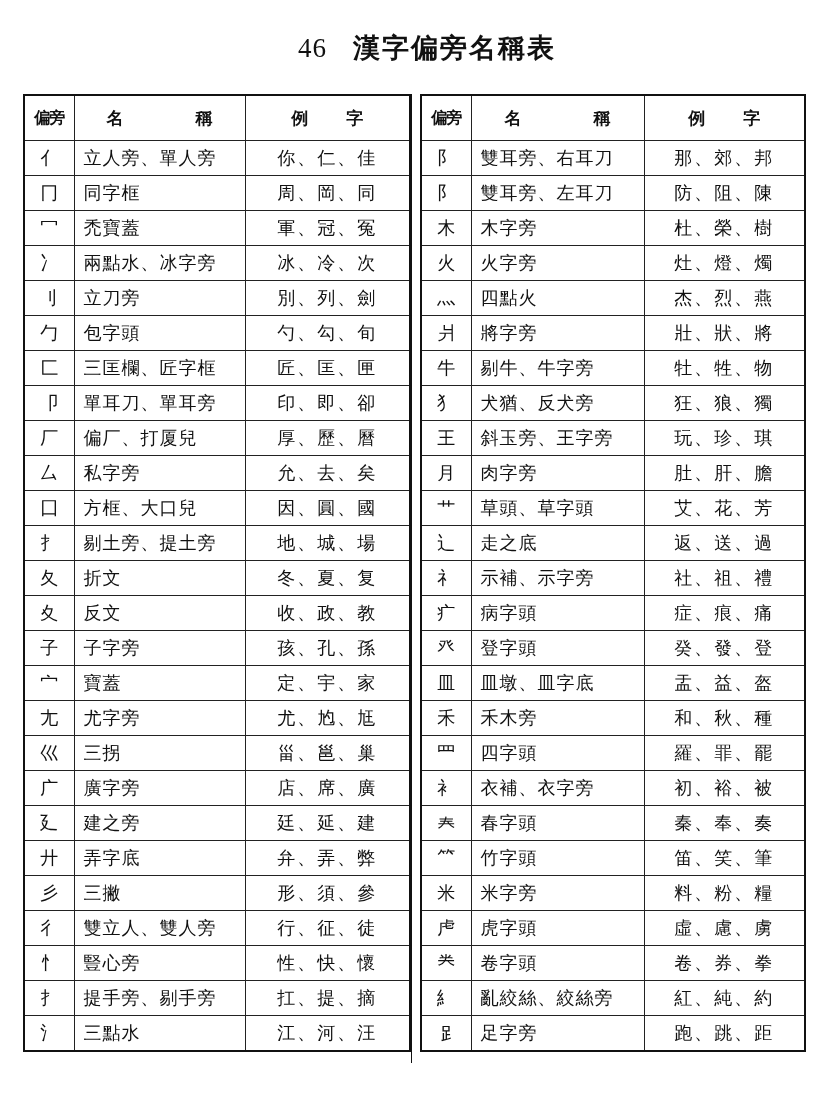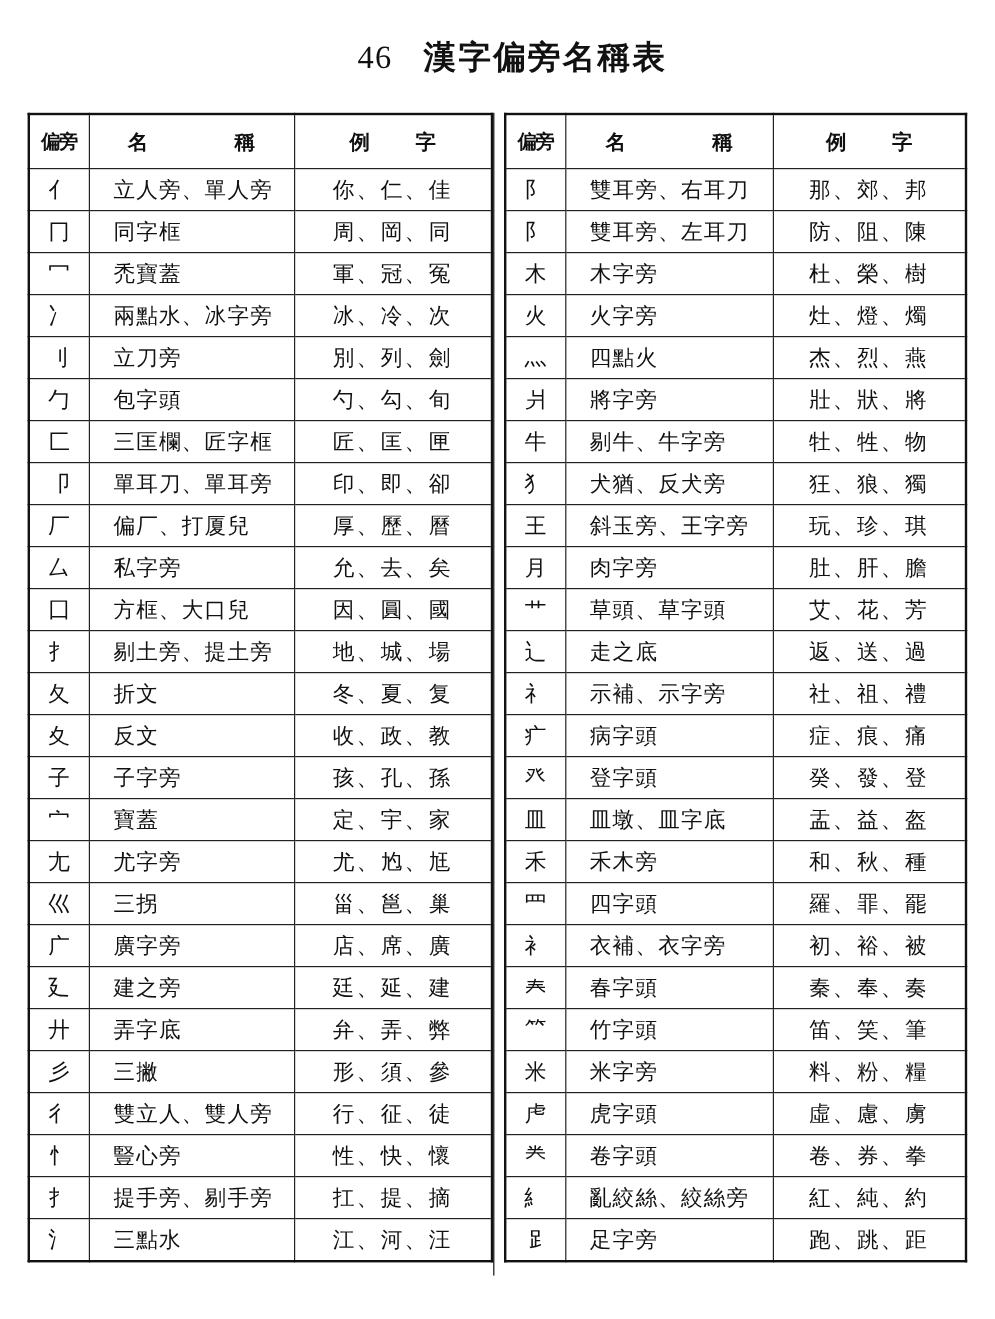--- a/index.html
+++ b/index.html
@@ -16,21 +16,21 @@
   table.right { left:397px; width:386px; }
   .gutter { position:absolute; top:0; left:388px; width:9px; height:100%;
          border-left:1.5px solid #111; box-sizing:border-box; }
   td, th { border:1.5px solid #222; padding:0; height:34px; overflow:hidden; white-space:nowrap; }
   th { height:44px; font-family:Liberation Mono, monospace; font-weight:bold; font-size:17px; }
   th.h-rad { font-size:16px; letter-spacing:-1px; }
   th.h-name span, th.h-ex span { display:inline-block; }
   th.h-name .gap { width:72px; }
   th.h-ex .gap { width:38px; }
   td.rad { text-align:center; font-size:18px; }
-  td.name { padding-left:20px; font-size:18px; letter-spacing:1px; }
+  td.name { padding-left:9px; font-size:18px; letter-spacing:1px; }
   td.ex { text-align:center; font-size:18px; letter-spacing:2px;margin-top:45px; }
   col.c-rad { width:50px; }
   col.c-name-l { width:171px; }
   col.c-name-r { width:173px; }
 </style>
 </head>
 <body>
 
 <div class="page-title">
   <span class="num">46</span><span class="ttl">漢字偏旁名稱表</span>

